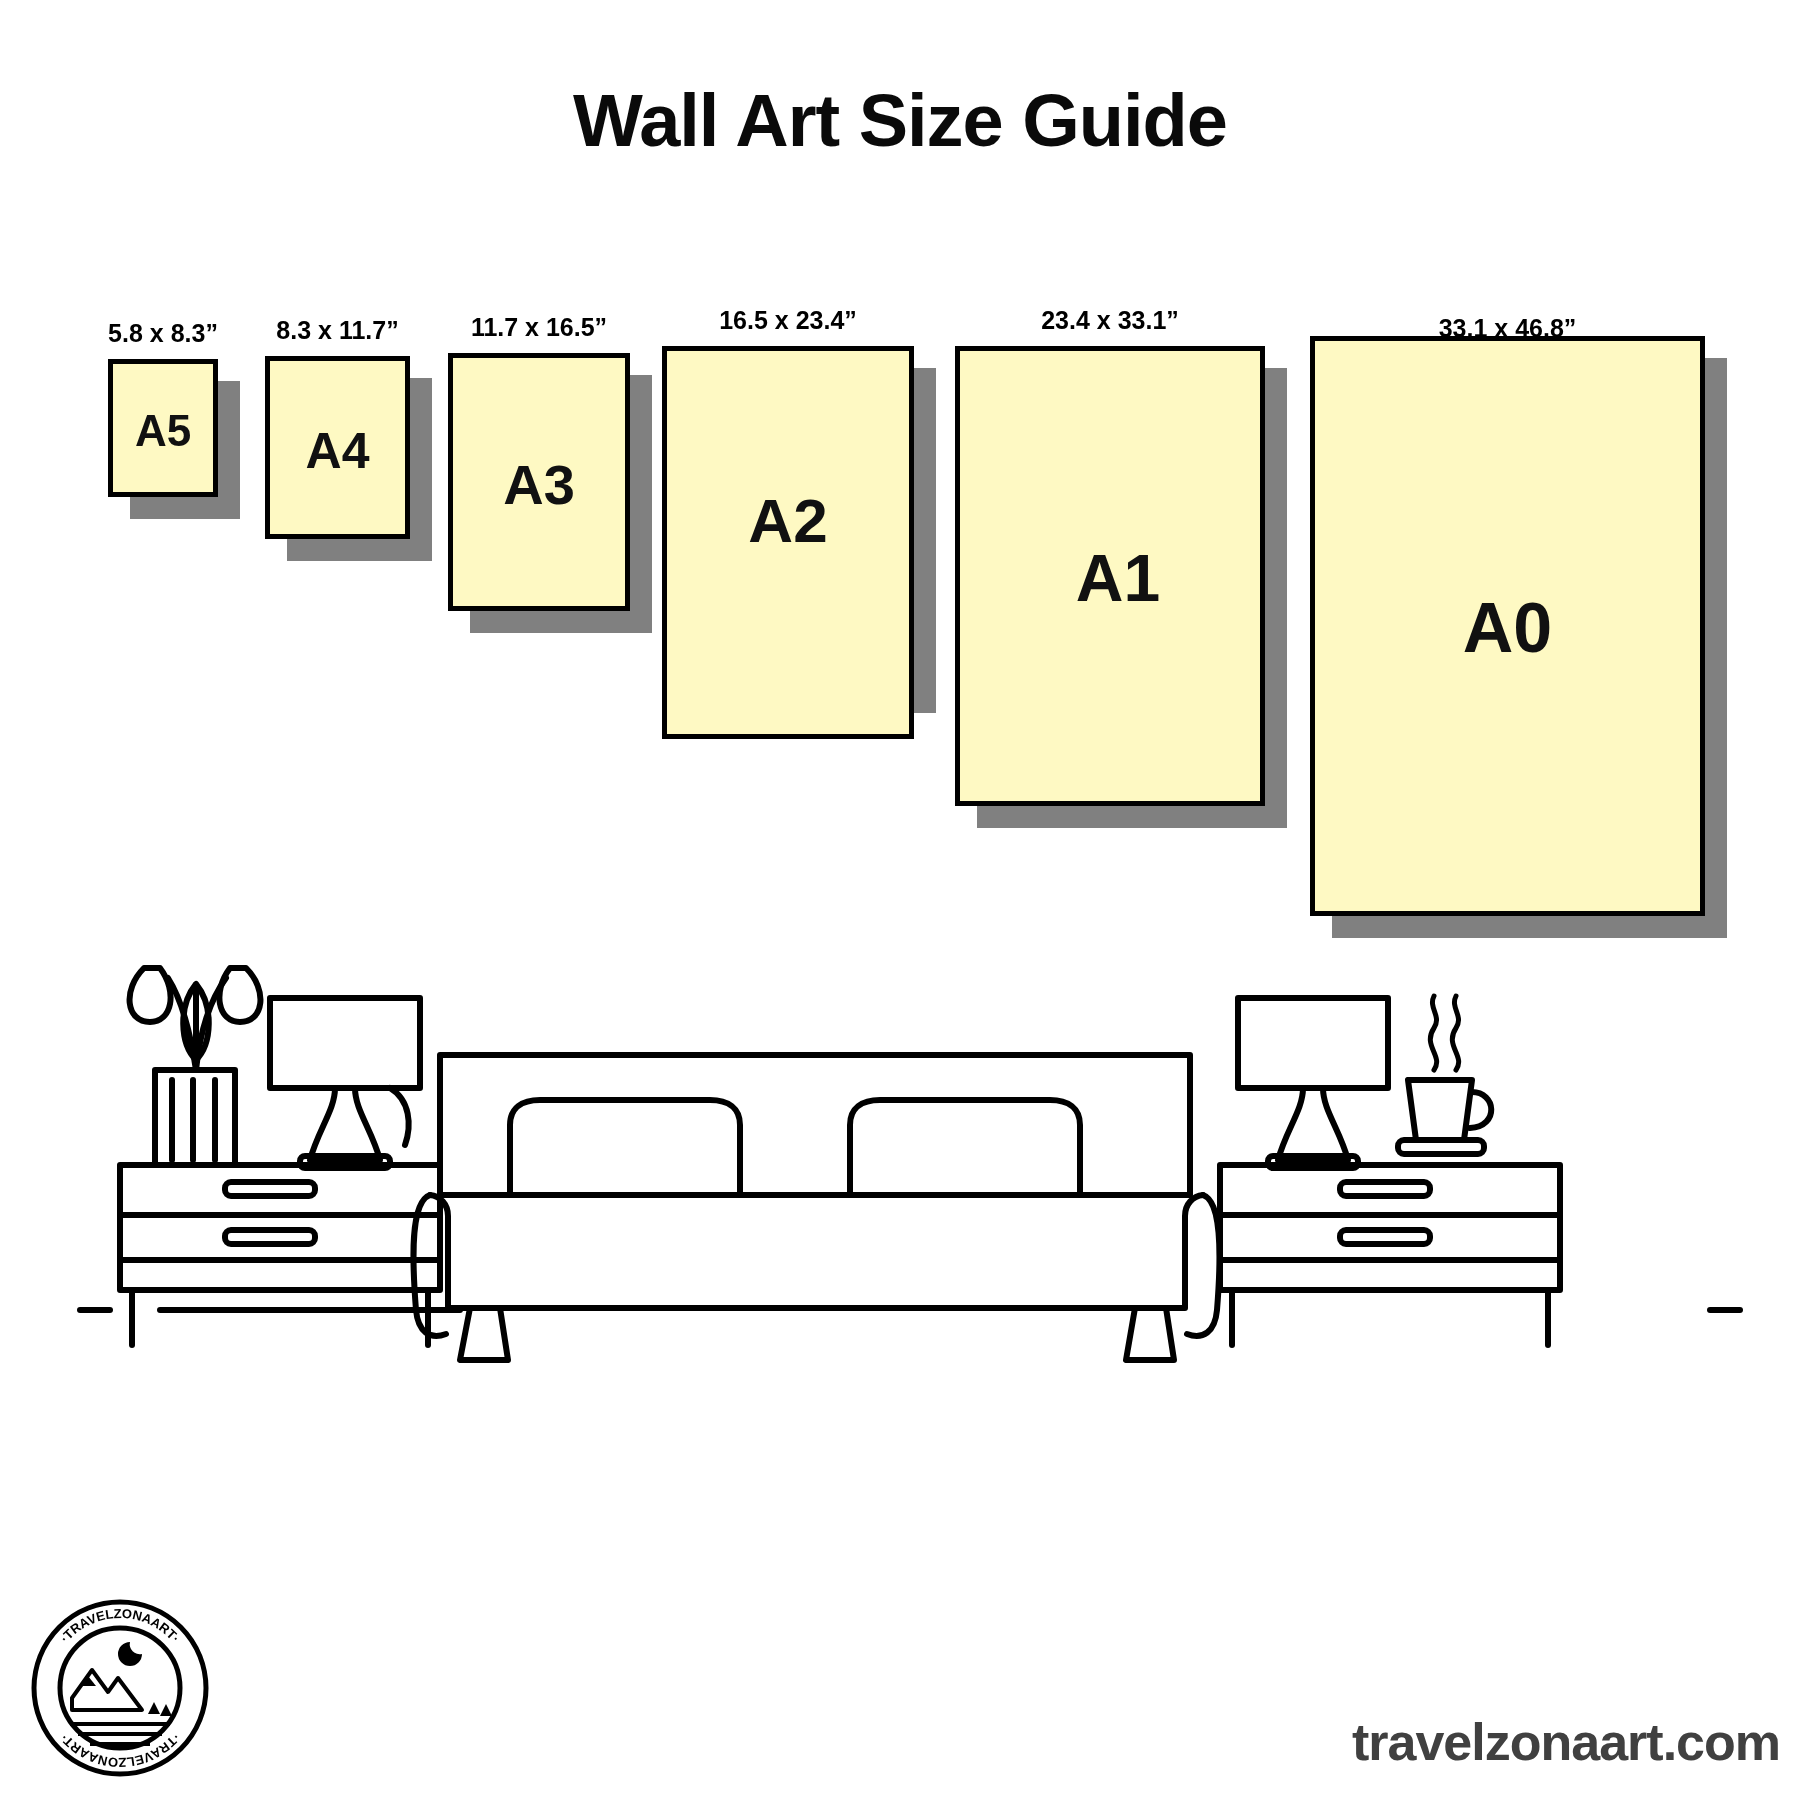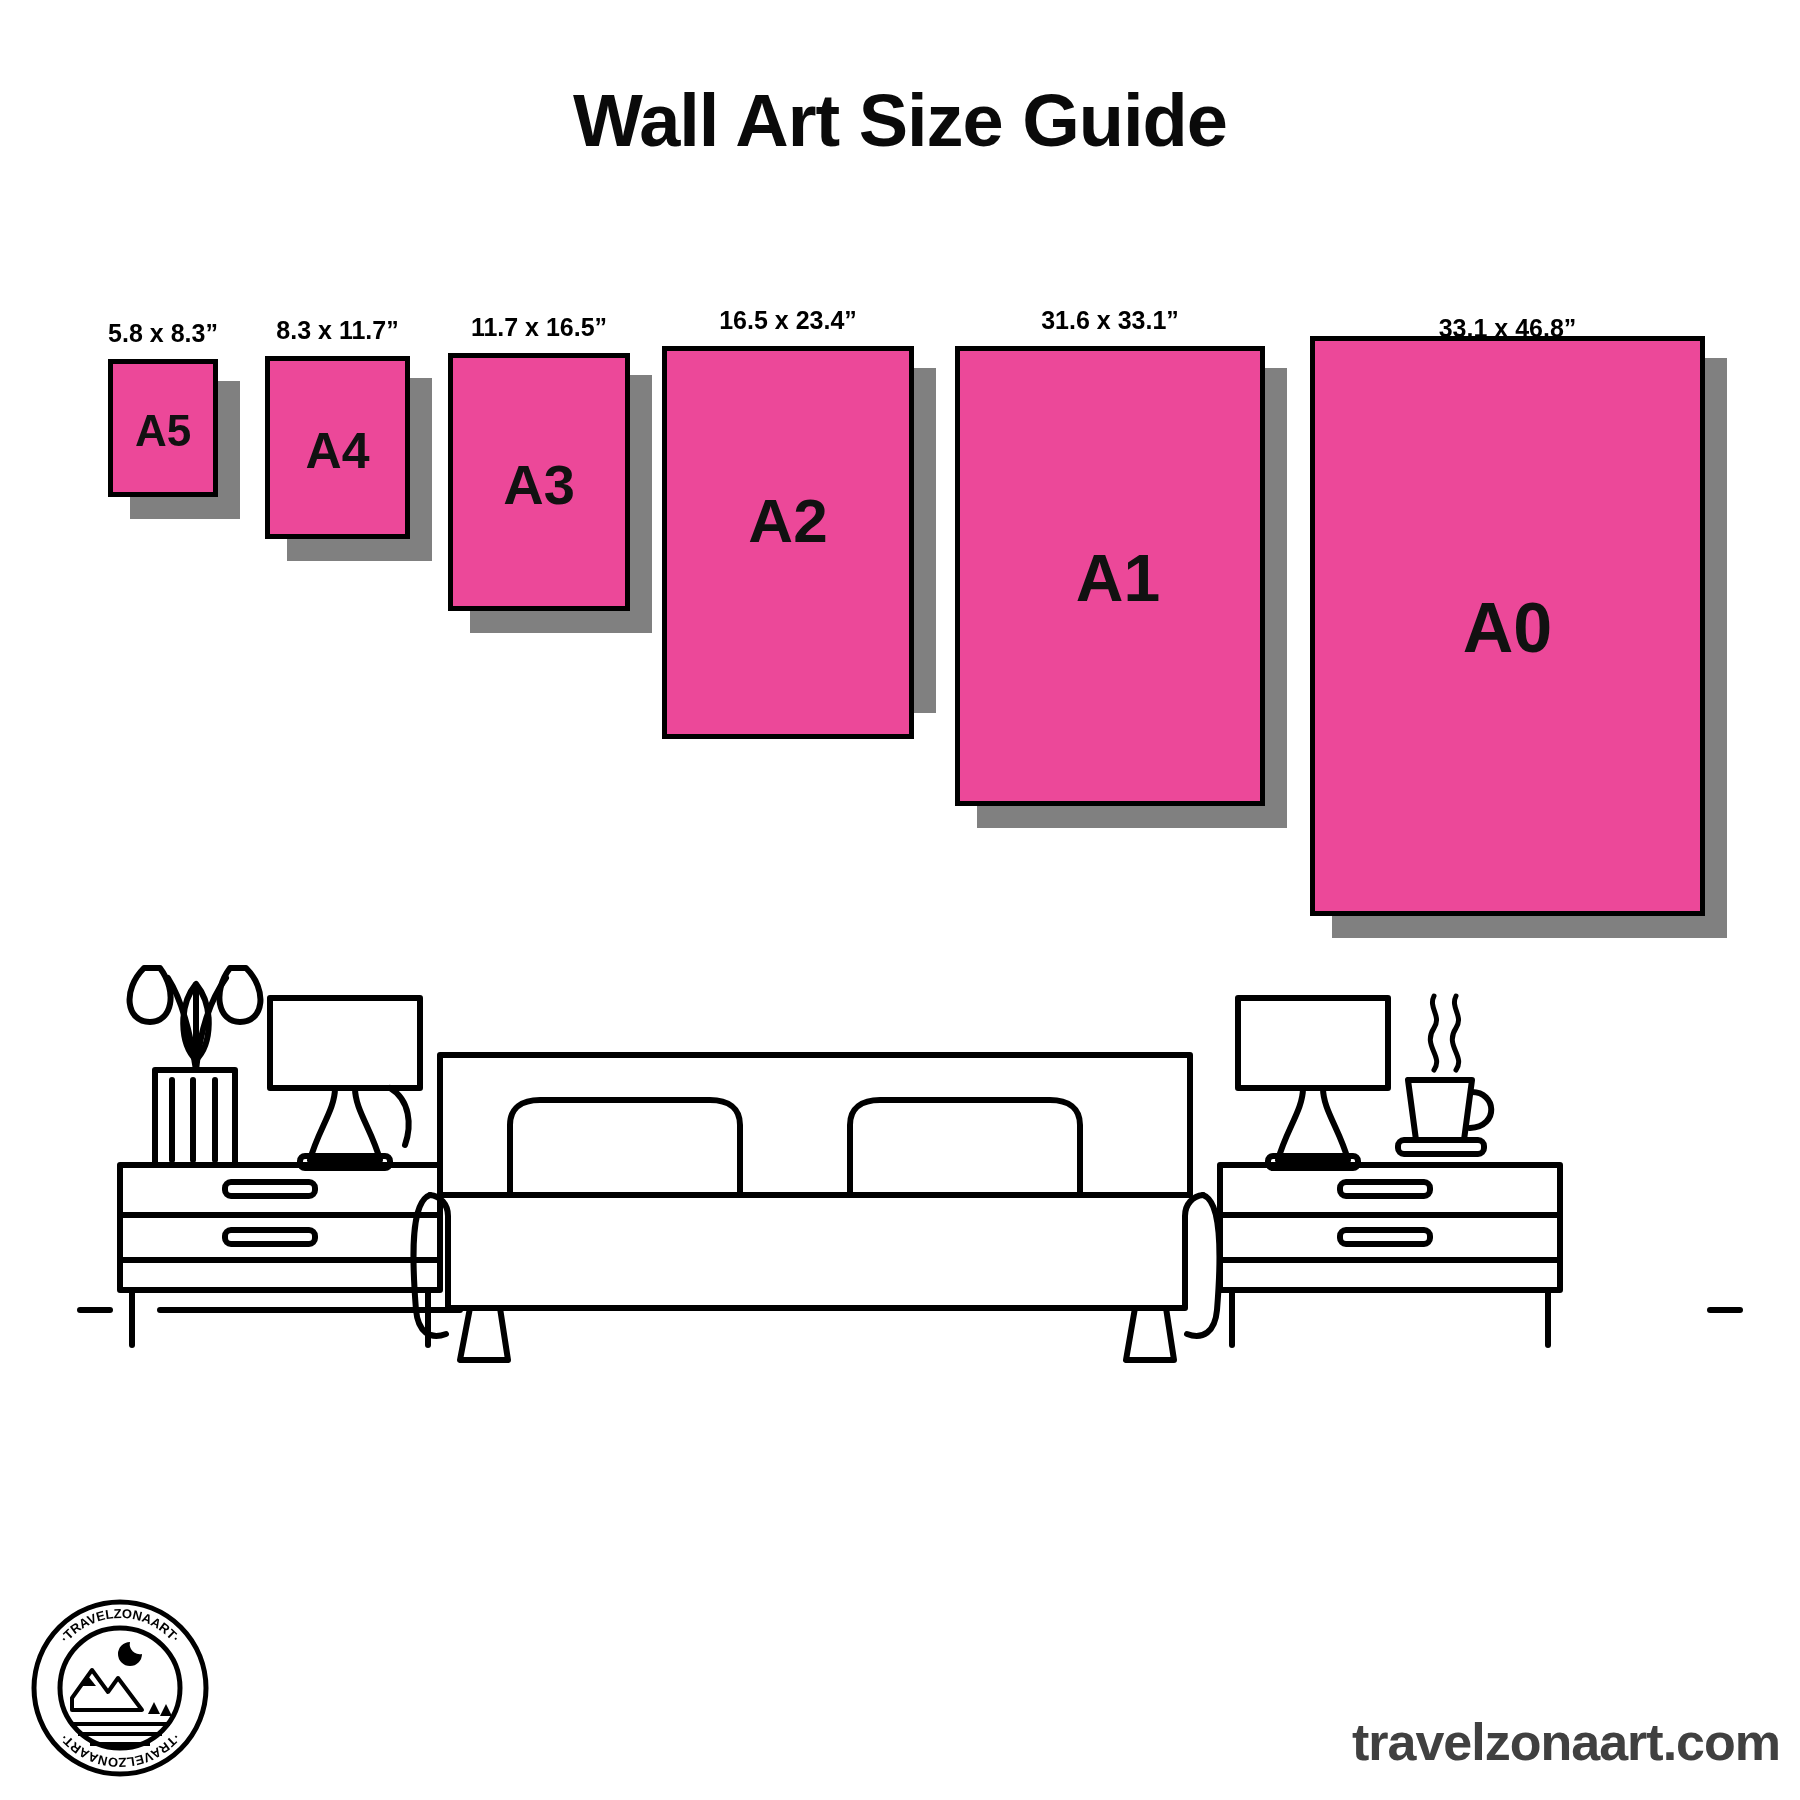--- a/index.html
+++ b/index.html
@@ -49,21 +49,21 @@
     color: #000;
     white-space: nowrap;
     left: 0;
   }
   .frame-shadow {
     position: absolute;
     background: #808080;
   }
   .frame-box {
     position: absolute;
-    background: #ec4899;
+    background: #fef9c3;
     border: 5px solid #000000;
     box-sizing: border-box;
   }
   .frame-name {
     position: absolute;
     width: 100%;
     text-align: center;
     font-weight: bold;
     color: #111;
     left: 0;
@@ -126,21 +126,21 @@
       </div>
     </div>
     <div class="frame-wrap" style="left: 662px; top: 235px; width: 274px; height: 477px;">
       <div class="frame-label" style="top: 70px; width: 252px;">16.5 x 23.4”</div>
       <div class="frame-shadow" style="left: 22px; top: 132px; width: 252px; height: 345px;"></div>
       <div class="frame-box" style="left: 0px; top: 110px; width: 252px; height: 393px;">
         <div class="frame-name" style="font-size: 62px; top: 134.06px;">A2</div>
       </div>
     </div>
     <div class="frame-wrap" style="left: 955px; top: 235px; width: 332px; height: 592px;">
-      <div class="frame-label" style="top: 70px; width: 310px;">31.6 x 33.1”</div>
+      <div class="frame-label" style="top: 70px; width: 310px;">23.4 x 33.1”</div>
       <div class="frame-shadow" style="left: 22px; top: 132px; width: 310px; height: 460px;"></div>
       <div class="frame-box" style="left: 0px; top: 110px; width: 310px; height: 460px;">
         <div class="frame-name" style="font-size: 66px; top: 189.08px; margin-left: 8px;">A1</div>
       </div>
     </div>
     <div class="frame-wrap" style="left: 1310px; top: 225px; width: 417px; height: 712px;">
       <div class="frame-label" style="top: 70px; width: 395px; margin-top: 18px;">33.1 x 46.8”</div>
       <div class="frame-shadow" style="left: 22px; top: 132px; width: 395px; height: 580px;"></div>
       <div class="frame-box" style="left: 0px; top: 110px; width: 395px; height: 580px;">
         <div class="frame-name" style="font-size: 70px; top: 246.6px;">A0</div>

